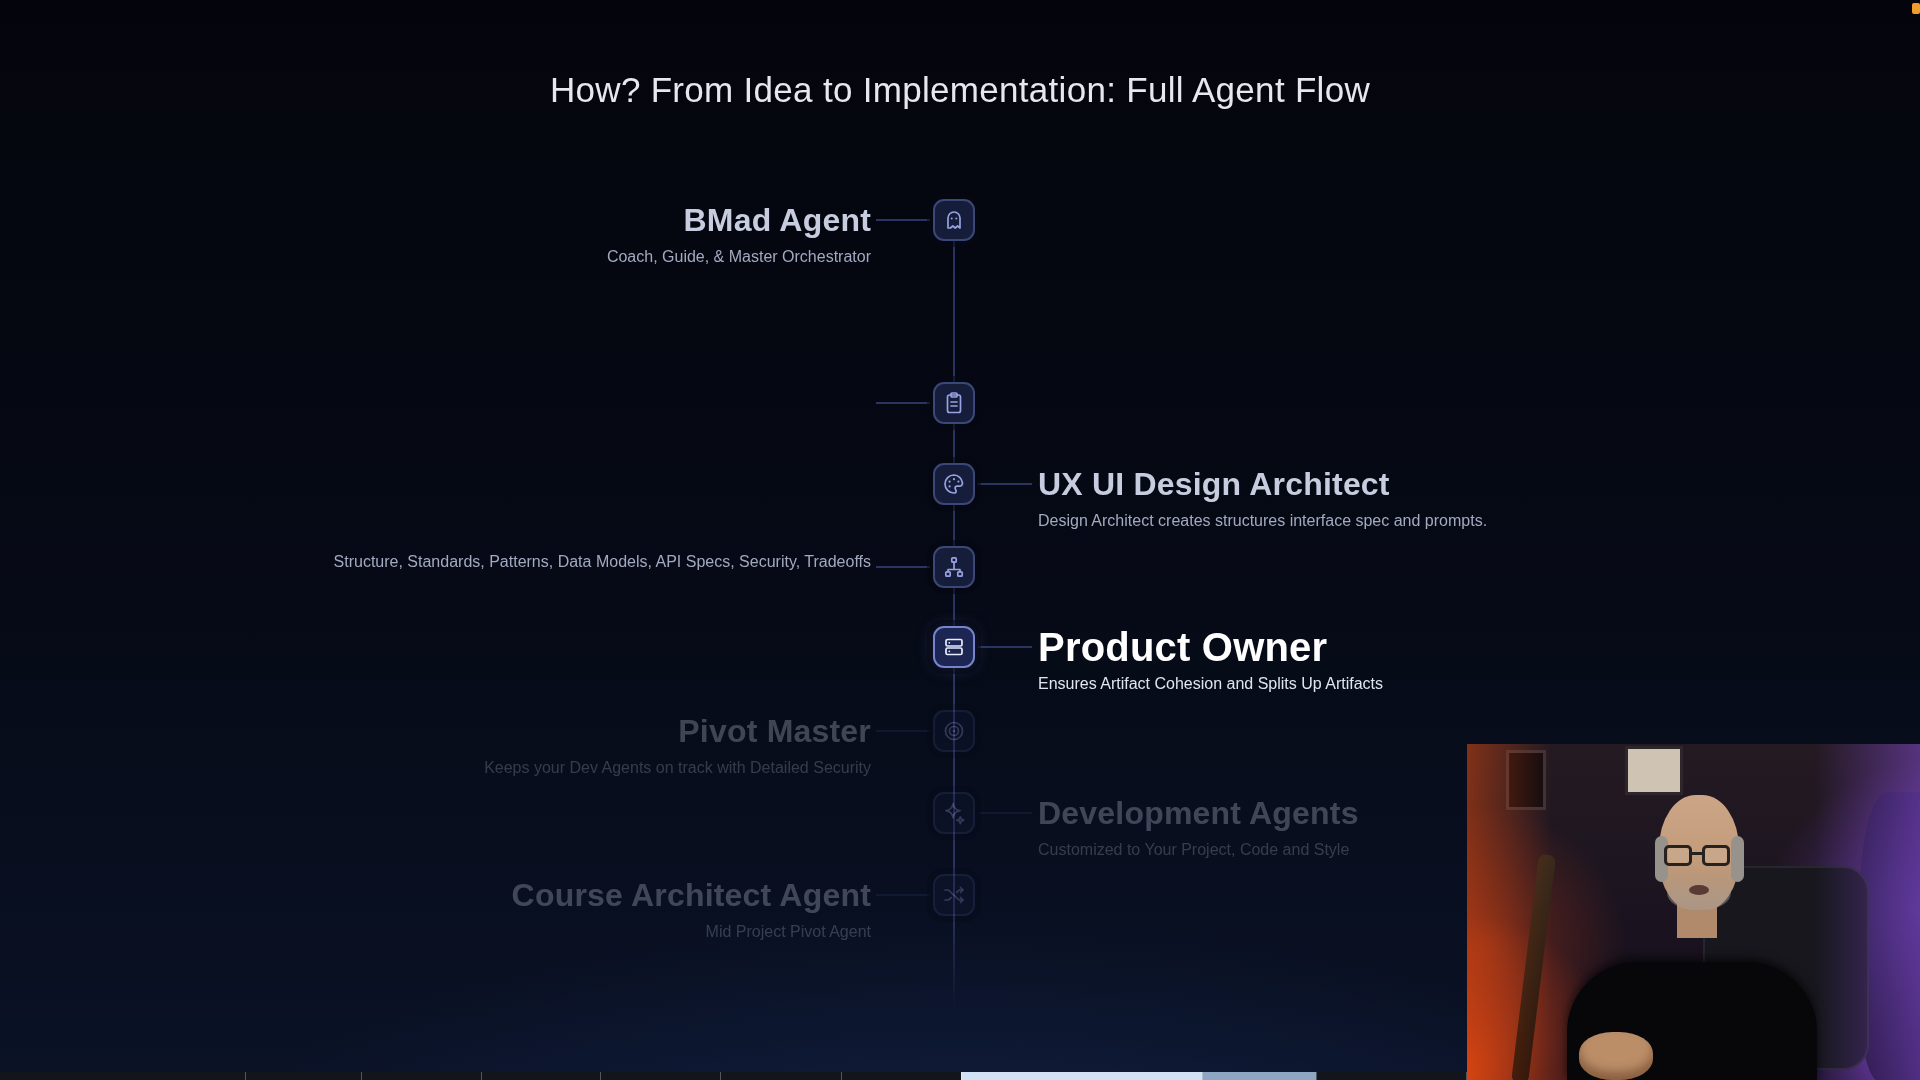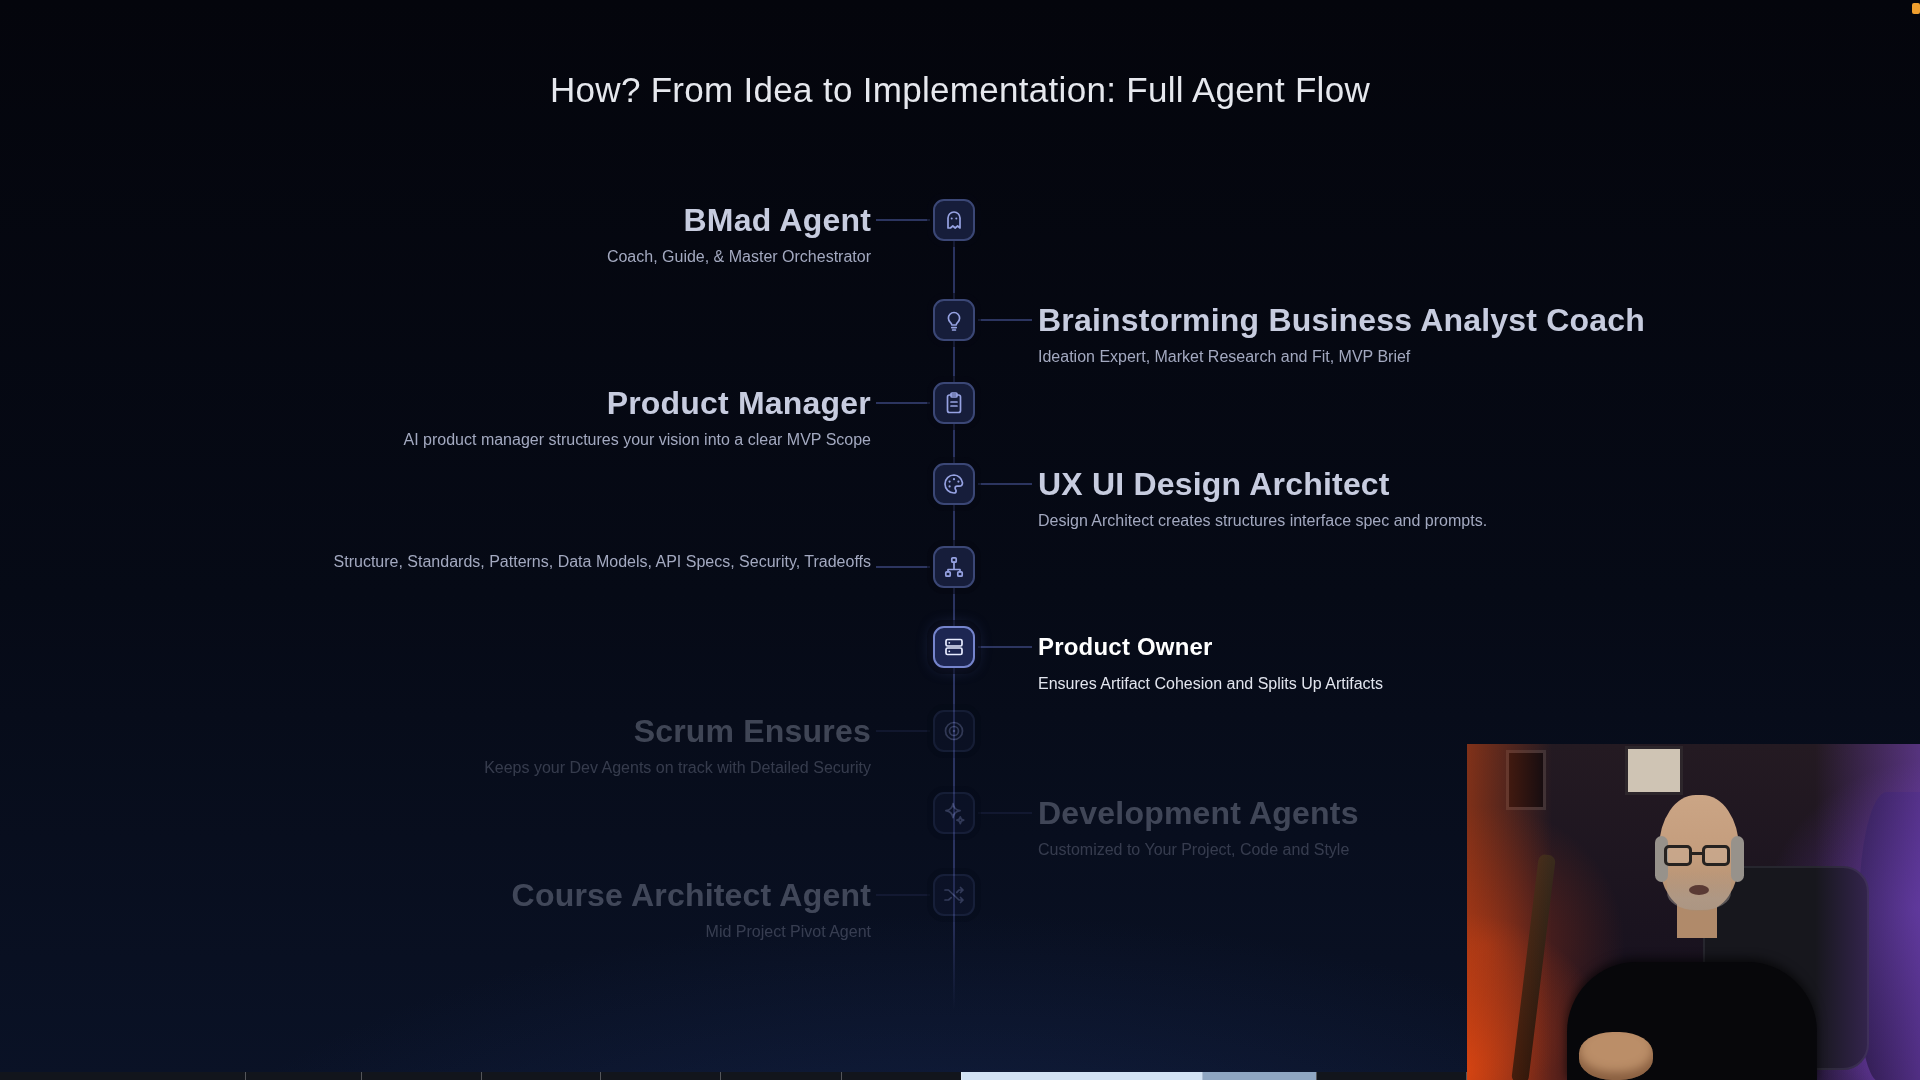--- a/index.html
+++ b/index.html
@@ -35,21 +35,21 @@
   .tl-icon svg .f { fill:#96a2e2; stroke:none; }
   .connector { position:absolute; top:20px; height:2px; background:#2c3560; }
   .tl-item.left  .connector { left:876px; width:54px; }
   .tl-item.right .connector { left:978px; width:54px; }
   .tl-text { position:absolute; top:0; }
   .tl-item.left  .tl-text { right:1049px; text-align:right; }
   .tl-item.right .tl-text { left:1038px; text-align:left; }
   .tl-name { font-size:32px; font-weight:bold; line-height:42px; white-space:nowrap; color:#c7ccdf; letter-spacing:.2px; }
   .tl-desc { font-size:16px; margin-top:7px; white-space:nowrap; color:#a3a9c0; }
 
-  .tl-item.active .tl-name { color:#ffffff; font-size:24px; }
+  .tl-item.active .tl-name { color:#ffffff; font-size:40px; }
   .tl-item.active .tl-desc { color:#e2e5ee; }
   .tl-item.active .tl-icon-box { border-color:#7584cc; background:#1d2652; box-shadow:0 0 0 6px rgba(5,8,18,.55), 0 0 16px rgba(96,116,210,.35); }
   .tl-item.active .tl-icon svg { stroke:#e8ecff; }
   .tl-item.active .tl-icon svg .f { fill:#e8ecff; }
   .tl-item.dimmed { opacity:.3; }
 
   
   .strip { position:absolute; left:0; bottom:0; width:1920px; height:8px; display:flex; z-index:5; background:#0c0e13; }
   .strip .seg { height:100%; border-left:1px solid rgba(255,255,255,.28); }
   .strip .seg:first-child { border-left:none; }
@@ -116,49 +116,30 @@
               <circle class="f" cx="9.7" cy="10.5" r="1"></circle>
               <circle class="f" cx="14.3" cy="10.5" r="1"></circle>
             </svg>
           </span>
     </div>
     <div class="tl-text">
       <div class="tl-name">BMad Agent</div>
       <div class="tl-desc">Coach, Guide, &amp; Master Orchestrator</div>
     </div>
   </div>
-      <div class="tl-item right normal" style="top: 299px;">
-    <div class="connector"></div>
-    <div class="tl-icon-box">
-      <span class="tl-icon">
-            <svg viewBox="0 0 24 24">
-              <path d="M8.3 14.3 a5.6 5.6 0 1 1 7.4 0 c-.9.8-1.4 1.5-1.5 2.7 h-4.4 c-.1-1.2-.6-1.9-1.5-2.7 z"></path>
-              <path d="M9.8 19.6 h4.4 M10.6 22 h2.8"></path>
-            </svg>
-          </span>
-    </div>
-    <div class="tl-text">
-      <div class="tl-name">Brainstorming Business Analyst Coach</div>
-      <div class="tl-desc">Ideation Expert, Market Research and Fit, MVP Brief</div>
-    </div>
-  </div>
       <div class="tl-item left normal" style="top: 382px;">
     <div class="connector"></div>
     <div class="tl-icon-box">
       <span class="tl-icon">
             <svg viewBox="0 0 24 24">
               <rect x="5.5" y="4" width="13" height="17.5" rx="2"></rect>
               <rect x="9" y="2" width="6" height="4" rx="1"></rect>
               <path d="M9 11 h6 M9 15 h6"></path>
             </svg>
           </span>
-    </div>
-    <div class="tl-text">
-      <div class="tl-name">Product Manager</div>
-      <div class="tl-desc">AI product manager structures your vision into a clear MVP Scope</div>
     </div>
   </div>
       <div class="tl-item right normal" style="top: 463px;">
     <div class="connector"></div>
     <div class="tl-icon-box">
       <span class="tl-icon">
             <svg viewBox="0 0 24 24">
               <path d="M12 3 a9 9 0 1 0 0 18 c1.3 0 2.1-1 2.1-2.1 0-.5-.2-1-.5-1.4-.3-.4-.5-.8-.5-1.3 0-1.1.9-2 2-2 h2.1 c1.9 0 3.3-1.5 3.3-3.4 A9 9 0 0 0 12 3 z"></path>
               <circle class="f" cx="7.6" cy="9.6" r="1.1"></circle>
               <circle class="f" cx="12" cy="7.2" r="1.1"></circle>
@@ -210,21 +191,21 @@
     <div class="tl-icon-box">
       <span class="tl-icon">
             <svg viewBox="0 0 24 24">
               <circle cx="12" cy="12" r="8.5"></circle>
               <circle cx="12" cy="12" r="4.5"></circle>
               <circle class="f" cx="12" cy="12" r="1.3"></circle>
             </svg>
           </span>
     </div>
     <div class="tl-text">
-      <div class="tl-name">Scrum Ensures</div>
+      <div class="tl-name">Pivot Master</div>
       <div class="tl-desc">Keeps your Dev Agents on track with Detailed Security</div>
     </div>
   </div>
       <div class="tl-item right dimmed" style="top: 792px;">
     <div class="connector"></div>
     <div class="tl-icon-box">
       <span class="tl-icon">
             <svg viewBox="0 0 24 24">
               <path d="M11 2.5 c.65 4.6 2.55 6.5 7.1 7.1 -4.55.65-6.45 2.55-7.1 7.1 -.65-4.55-2.55-6.45-7.1-7.1 4.55-.6 6.45-2.5 7.1-7.1 z"></path>
               <path d="M18.3 15.8 c.3 2.2 1.2 3.1 3.4 3.4 -2.2.3-3.1 1.2-3.4 3.4 -.3-2.2-1.2-3.1-3.4-3.4 2.2-.3 3.1-1.2 3.4-3.4 z"></path>

